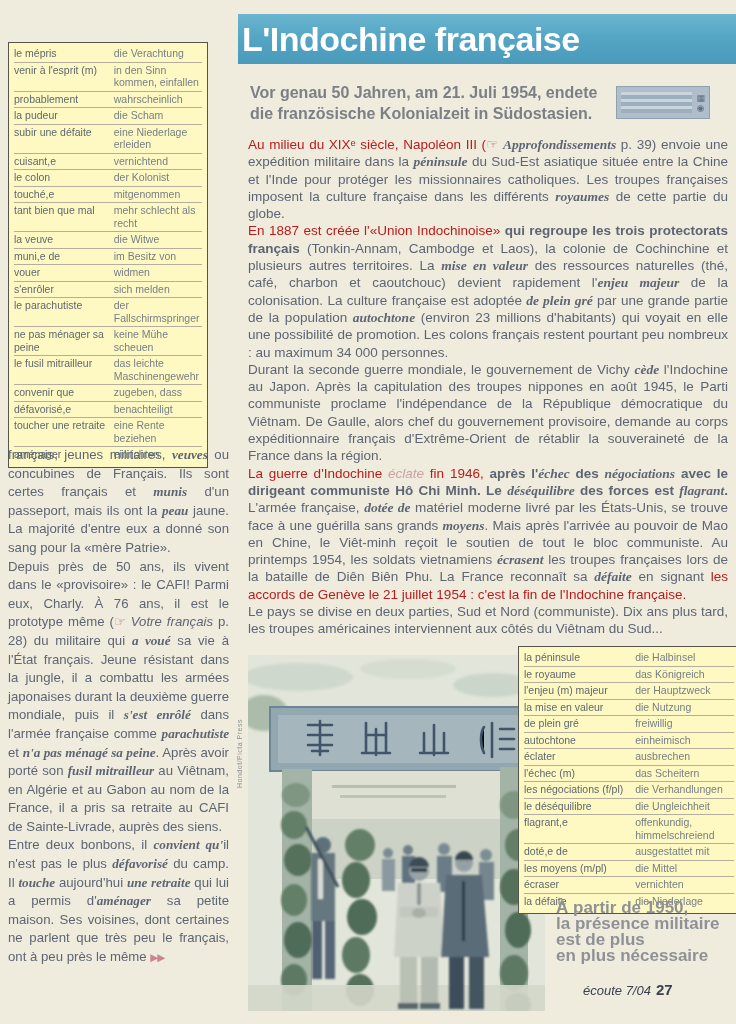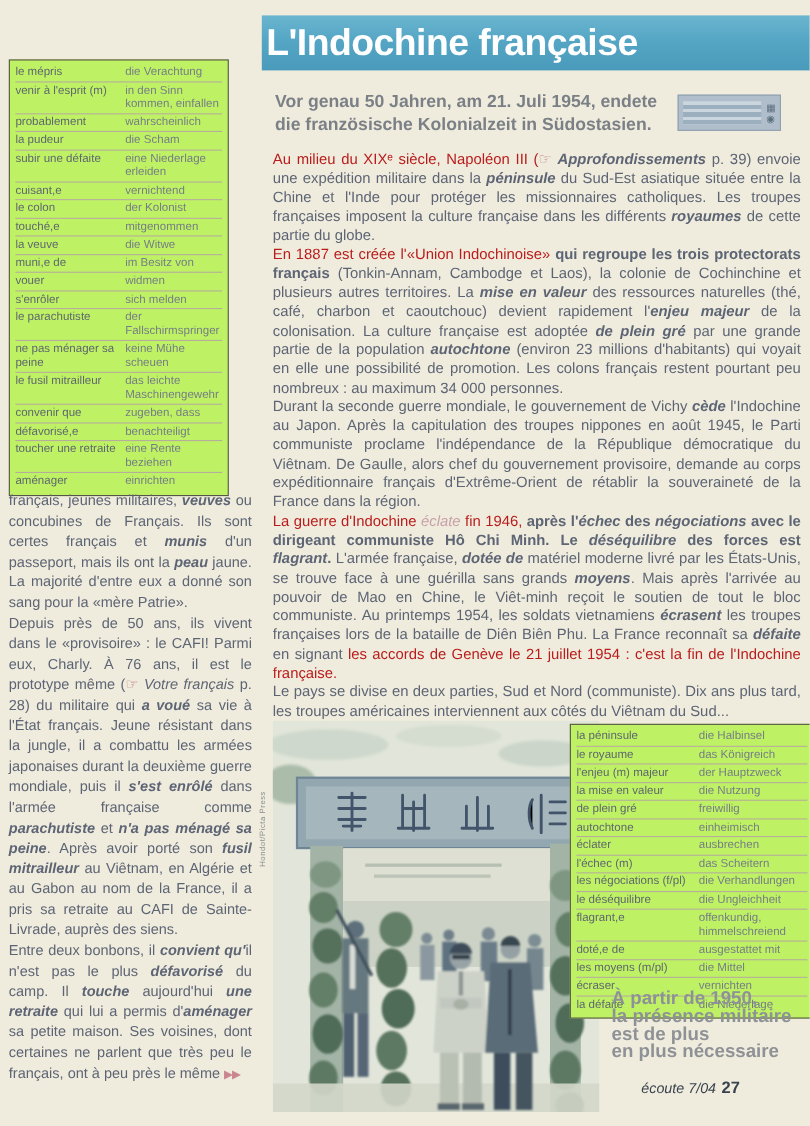--- a/index.html
+++ b/index.html
@@ -1,21 +1,21 @@
 <!DOCTYPE html>
 <html lang="fr"><head>
 <meta charset="utf-8">
 <style>
   html,body{margin:0;padding:0;}
   body{width:736px;height:1024px;position:relative;overflow:hidden;
        background:#f0ecdd;font-family:"Liberation Sans","DejaVu Sans",sans-serif;}
 
   
-  .vocab{position:absolute;border:1px solid #57544b;background:#bef264;
-         padding:3px 5px 4px 5px;box-sizing:border-box;margin-top:12px;}
+  .vocab{position:absolute;border:1px solid #57544b;background:#fef9c3;
+         padding:3px 5px 4px 5px;box-sizing:border-box;}
   #vocab-left{left:8px;top:42px;width:200px;}
   #vocab-right{left:518px;top:646px;width:222px;z-index:3;}
   .vrow{display:grid;grid-template-columns:52% 48%;column-gap:2px;
         border-bottom:1px solid #b5ae9c;padding:1px 0 2px 0;
         font-size:10.5px;line-height:12.5px;}
   .vrow:last-child{border-bottom:none;}
   .vc{color:#5f676f;}
   .vc.de{color:#767e85;}
 
   
@@ -39,21 +39,21 @@
          color:#5c7080;}
 
   
   #main-body{position:absolute;left:248px;top:136px;width:480px;
              font-size:13.5px;line-height:17.3px;color:#5d6575;}
   .rp{margin:0;text-align:justify;}
   #left-col .rp{text-align:justify;}
   .sg-n{}
   .sg-b{font-weight:bold;}
   .sg-i{font-style:italic;}
-  .sg-bi{font-weight:bold;font-style:italic;}
+  .sg-bi{font-weight:bold;font-style:italic;font-family:Liberation Serif, serif;}
   .sg-p{color:#b91c1c;}
   .sg-pi{color:#c7a0a9;font-style:italic;}
   .sg-hand{color:#c08087;}
   .sg-arrow{color:#c9868e;font-size:0.8em;letter-spacing:-1px;}
 
   
   #photo{position:absolute;left:248px;top:655px;width:297px;height:356px;z-index:1;}
   #photo-credit{position:absolute;left:236px;top:658px;height:130px;
         writing-mode:vertical-rl;transform:rotate(180deg);
         font-size:7px;color:#8a8e93;letter-spacing:0.5px;}
@@ -107,20 +107,24 @@
       <div class="vc fr">cuisant,e</div>
       <div class="vc de">vernichtend</div>
     </div>
     <div class="vrow">
       <div class="vc fr">le colon</div>
       <div class="vc de">der Kolonist</div>
     </div>
     <div class="vrow">
       <div class="vc fr">touché,e</div>
       <div class="vc de">mitgenommen</div>
+    </div>
+    <div class="vrow">
+      <div class="vc fr">tant bien que mal</div>
+      <div class="vc de">mehr schlecht als recht</div>
     </div>
     <div class="vrow">
       <div class="vc fr">la veuve</div>
       <div class="vc de">die Witwe</div>
     </div>
     <div class="vrow">
       <div class="vc fr">muni,e de</div>
       <div class="vc de">im Besitz von</div>
     </div>
     <div class="vrow">

